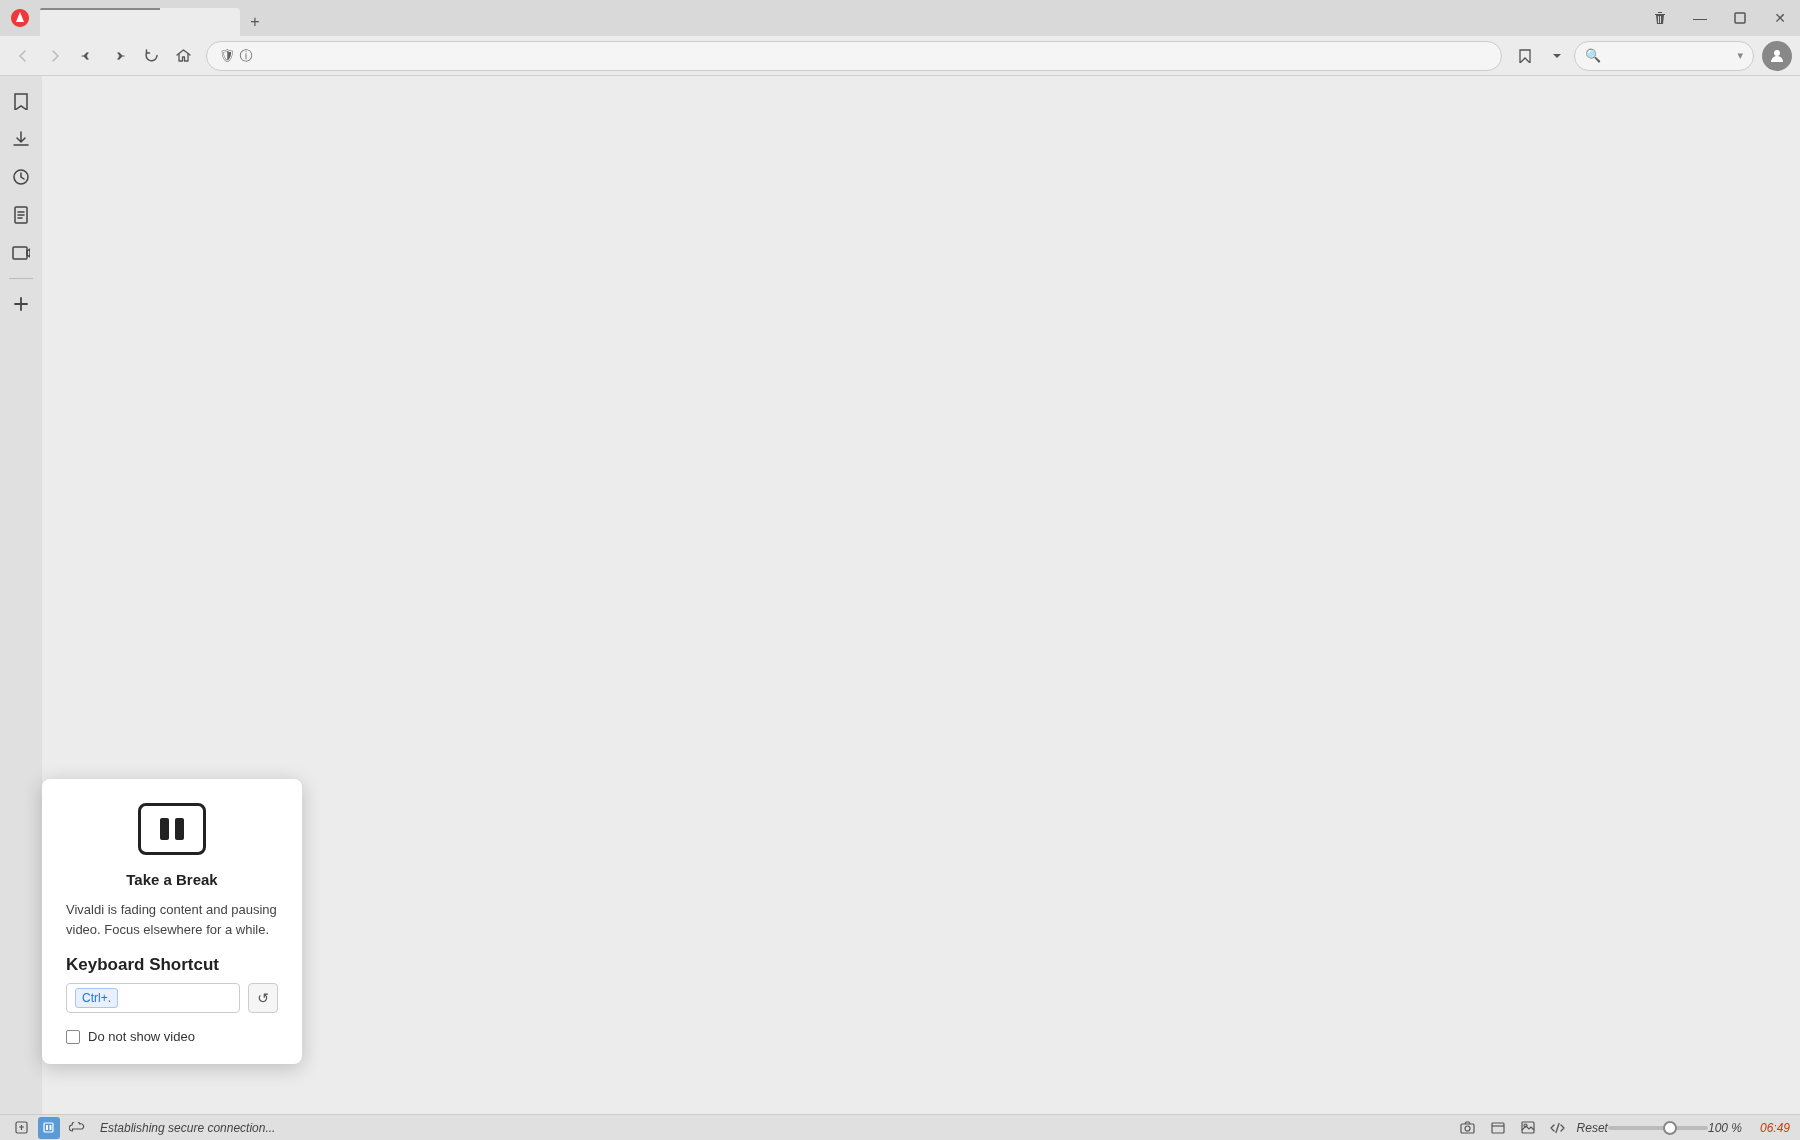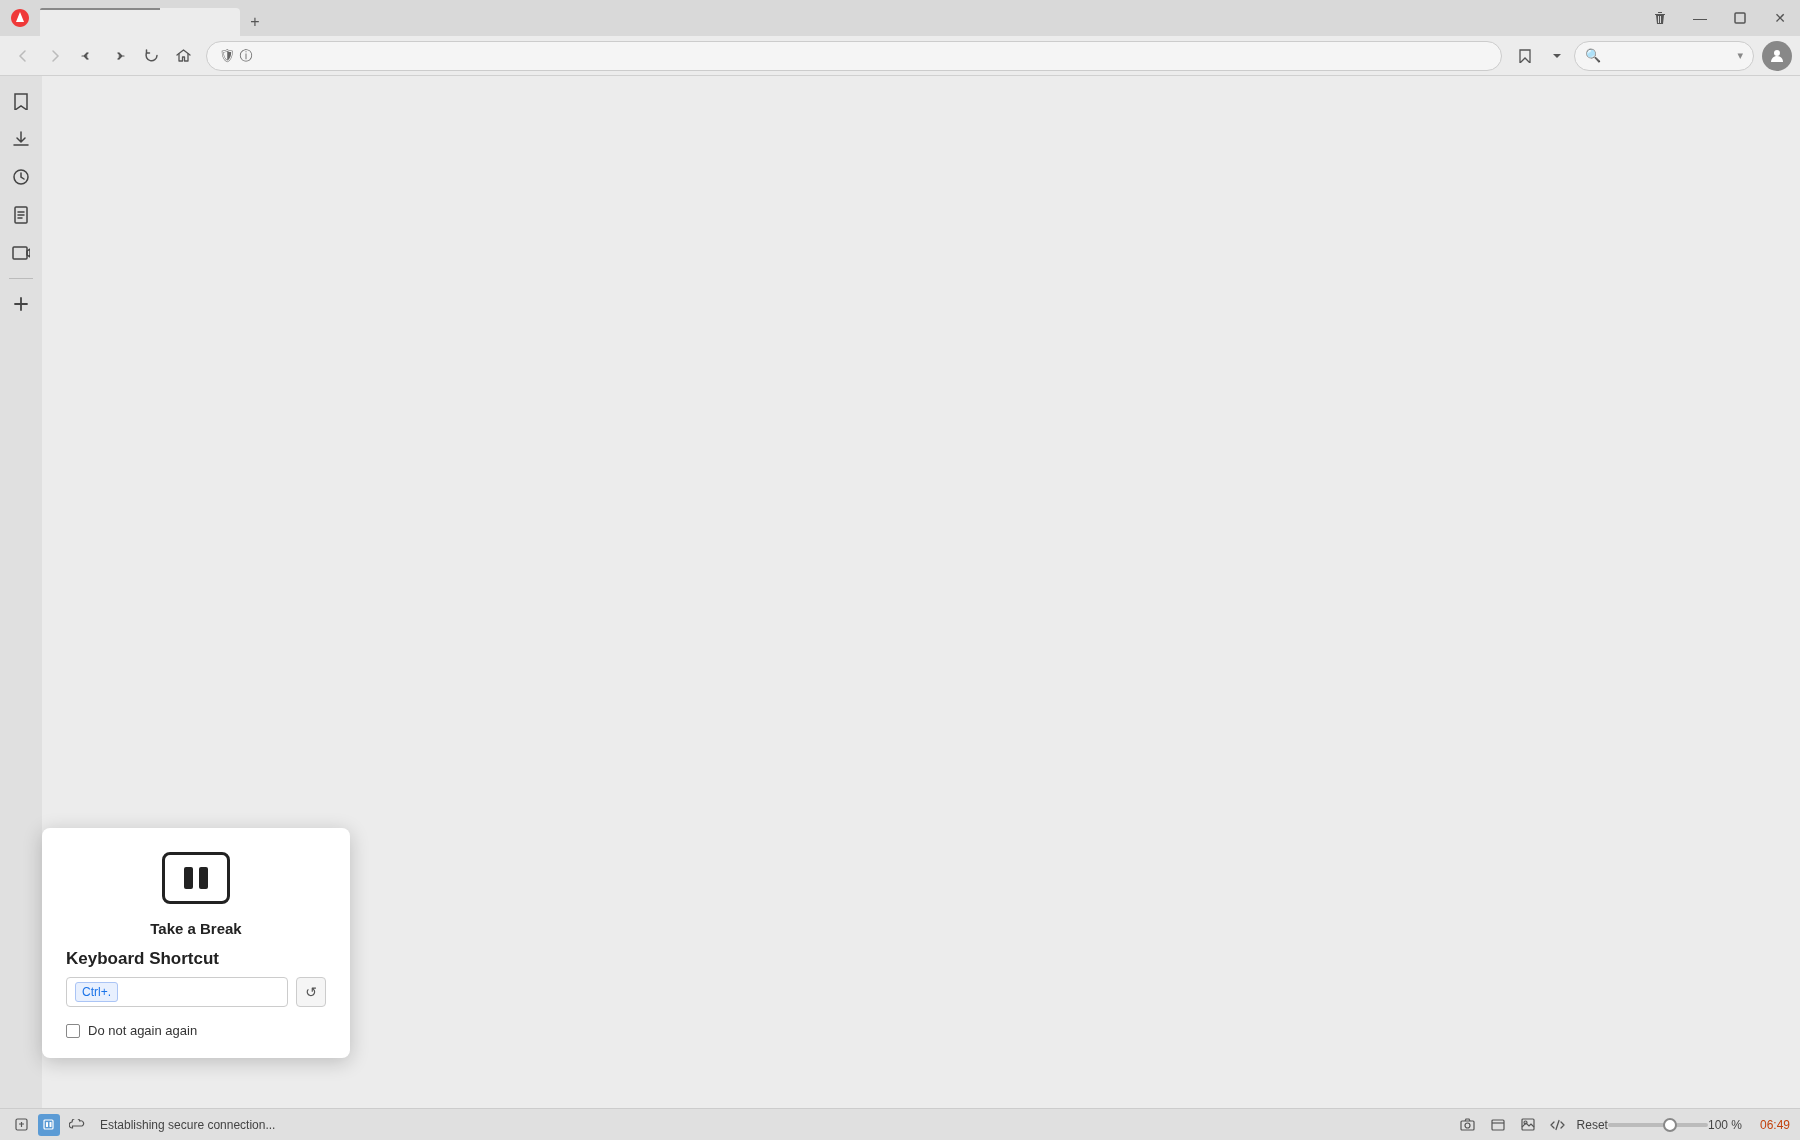--- a/index.html
+++ b/index.html
@@ -202,21 +202,21 @@
       flex: 1;
       background: #ececec;
       position: relative;
     }
 
     
     .popup {
       position: absolute;
       left: 0;
       bottom: 50px;
-      width: 308px;
+      width: 260px;
       background: white;
       border-radius: 8px;
       box-shadow: 0 4px 20px rgba(0,0,0,0.2);
       padding: 24px 24px 20px;
       z-index: 100;
     }
     .popup-icon {
       display: flex;
       justify-content: center;
       margin-bottom: 16px;
@@ -308,29 +308,30 @@
       cursor: pointer;
       flex-shrink: 0;
     }
     .popup-checkbox-label {
       font-size: 13px;
       color: #333;
     }
 
     
     .statusbar {
-      height: 32px;
+      height: 26px;
       background: #e0e0e0;
       display: flex;
       align-items: center;
       padding: 0 10px;
       flex-shrink: 0;
       font-size: 12px;
       color: #444;
       border-top: 1px solid #ccc;
+      font-style: italic;
     }
     .statusbar-left {
       display: flex;
       align-items: center;
       gap: 6px;
     }
     .status-icon-btn {
       width: 22px;
       height: 22px;
       display: flex;
@@ -546,32 +547,33 @@
   <div class="content">
 
     <div class="popup">
       <div class="popup-icon">
         <div class="pause-icon-box">
           <div class="pause-bar"></div>
           <div class="pause-bar"></div>
         </div>
       </div>
       <div class="popup-title">Take a Break</div>
+      <div class="popup-desc">Vivaldi is fading content and pausing video. Focus elsewhere for a while.</div>
       <div class="popup-shortcut-label">Keyboard Shortcut</div>
       <div class="popup-shortcut-row">
         <div class="shortcut-input">
           <span class="shortcut-key">Ctrl+.</span>
         </div>
         <div class="reset-btn">
           <span>↺</span>
         </div>
       </div>
       <div class="popup-checkbox-row">
         <div class="popup-checkbox"></div>
-        <span class="popup-checkbox-label">Do not again again</span>
+        <span class="popup-checkbox-label">Do not show video</span>
       </div>
     </div>
 
   </div>
 </div>
 
 <div class="statusbar">
   <div class="statusbar-left">
     <div class="status-icon-btn">
       <svg width="13" height="13" viewBox="0 0 13 13" fill="none" stroke="#555" stroke-width="1.2">

